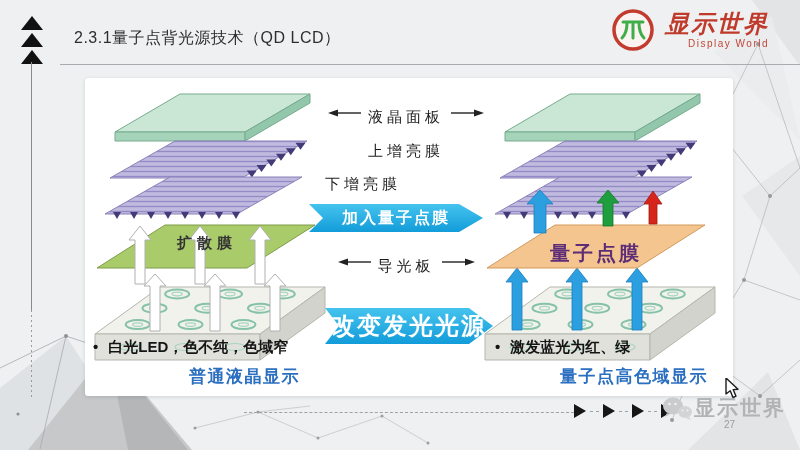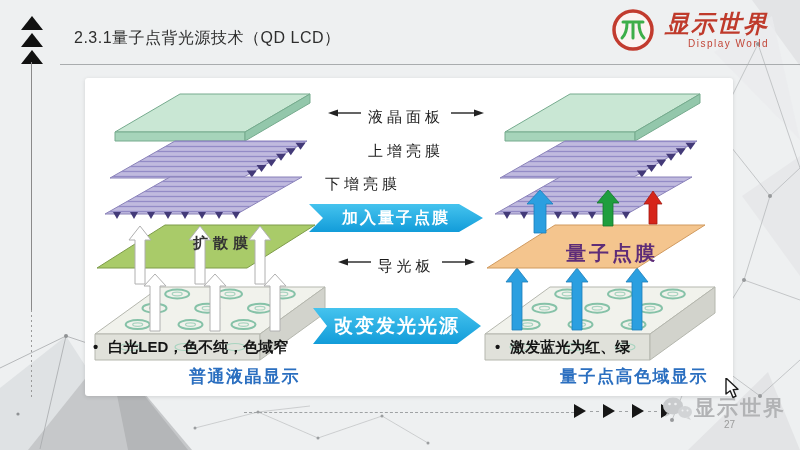--- a/index.html
+++ b/index.html
@@ -8,30 +8,30 @@
   .abs{position:absolute;}
   
   .title{left:74px;top:28px;font-size:16px;color:#2e2e2e;letter-spacing:.5px;white-space:nowrap;}
   .title-rule{left:60px;top:64px;width:740px;height:1px;background:#a9acae;}
   .logo{left:610px;top:7px;display:flex;align-items:center;gap:9px;}
   .logo-text{display:flex;flex-direction:column;line-height:1;}
   .logo-cn{font-family:"Liberation Serif",serif;font-weight:bold;font-style:italic;font-size:24px;color:#bf3a2b;letter-spacing:2px;}
   .logo-en{font-size:10px;color:#c24638;letter-spacing:1.5px;margin-top:3px;text-align:right;}
   
   .panel{left:85px;top:78px;width:648px;height:318px;background:#ffffff;border-radius:3px;box-shadow:0 1px 4px rgba(0,0,0,.12);}
-  .film-label{font-weight:bold;color:#333;text-align:center;padding-left:16px;}
+  .film-label{font-weight:bold;color:#333;text-align:center;}
   .lbl-diffuse{left:62px;top:156px;width:120px;font-size:15px;letter-spacing:5px;}
   .lbl-qd{left:446px;top:162px;width:130px;font-size:20px;letter-spacing:3px;color:#5e2d78;}
   .axis-row{left:240px;width:162px;height:20px;display:flex;align-items:flex-start;justify-content:center;gap:6px;}
   .axis-row span{font-size:15px;color:#1a1a1a;letter-spacing:4px;white-space:nowrap;}
   .banner{display:flex;align-items:center;justify-content:center;color:#fff;font-weight:bold;
           background:linear-gradient(#45c3ee,#129cd9);
           clip-path:polygon(0 0,calc(100% - 24px) 0,100% 50%,calc(100% - 24px) 100%,0 100%,14px 50%);}
   .banner1{left:224px;top:126px;width:174px;height:28px;font-size:16px;letter-spacing:2px;font-family:Liberation Mono, monospace;}
-  .banner2{left:228px;top:230px;width:168px;height:36px;font-size:19px;letter-spacing:2px;}
+  .banner2{left:240px;top:230px;width:168px;height:36px;font-size:24px;letter-spacing:2px;}
   .bullet-row{top:260px;display:flex;align-items:flex-start;gap:10px;font-size:15px;font-weight:bold;color:#141414;white-space:nowrap;}
   .bullet-dot{font-size:15px;line-height:18px;}
   .bullet-left{left:8px;width:250px;}
   .bullet-right{left:402px;width:240px;padding-left:8px;}
   .caption{top:287px;font-size:17px;font-weight:bold;color:#2b6fc0;letter-spacing:1.5px;text-align:right;white-space:nowrap;}
   .caption-left{left:35px;width:180px;}
   .caption-right{left:418px;width:205px;}
   
   .footer-dash{left:244px;top:412px;width:330px;height:0;border-top:1px dashed #9fa2a4;}
   .footer-arrows{left:574px;top:404px;display:flex;align-items:center;gap:4px;}

